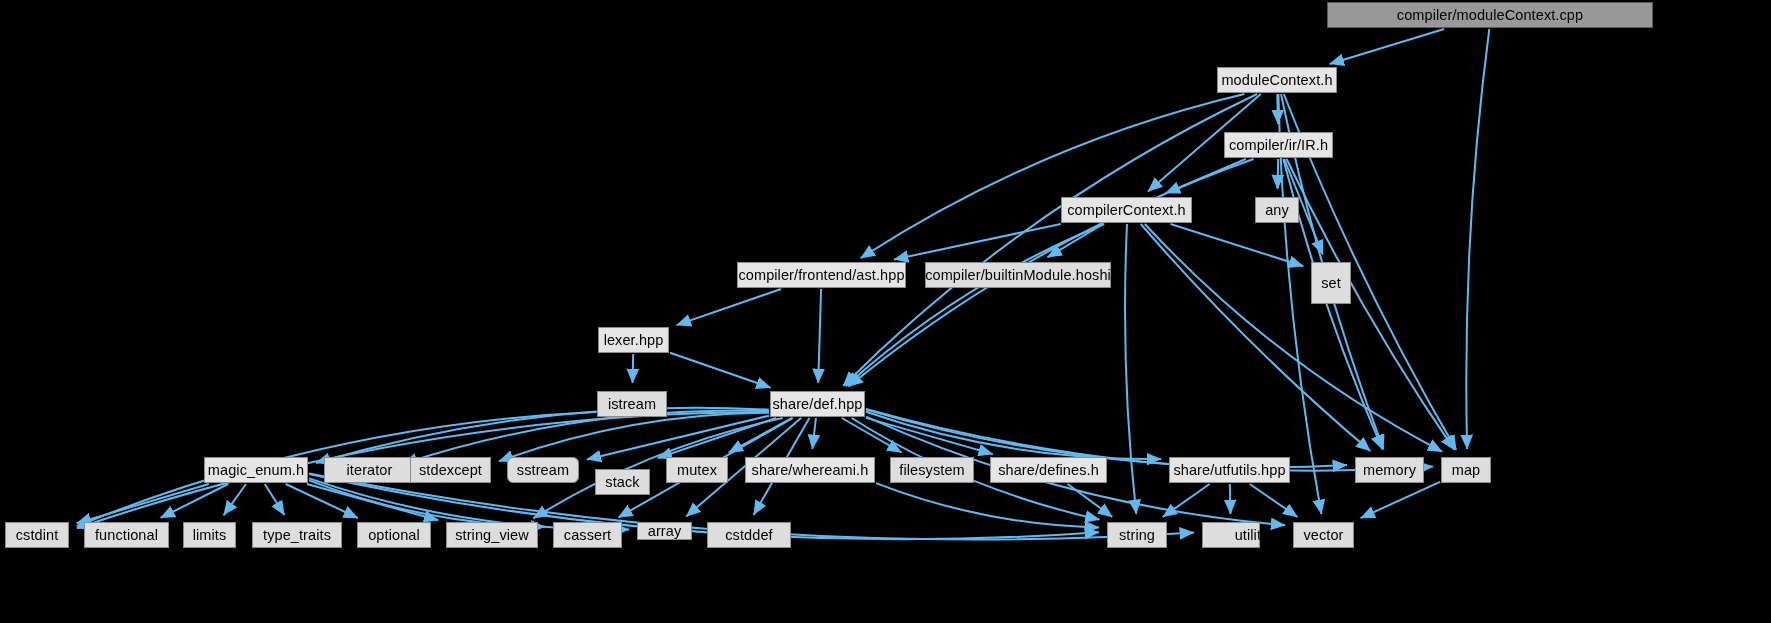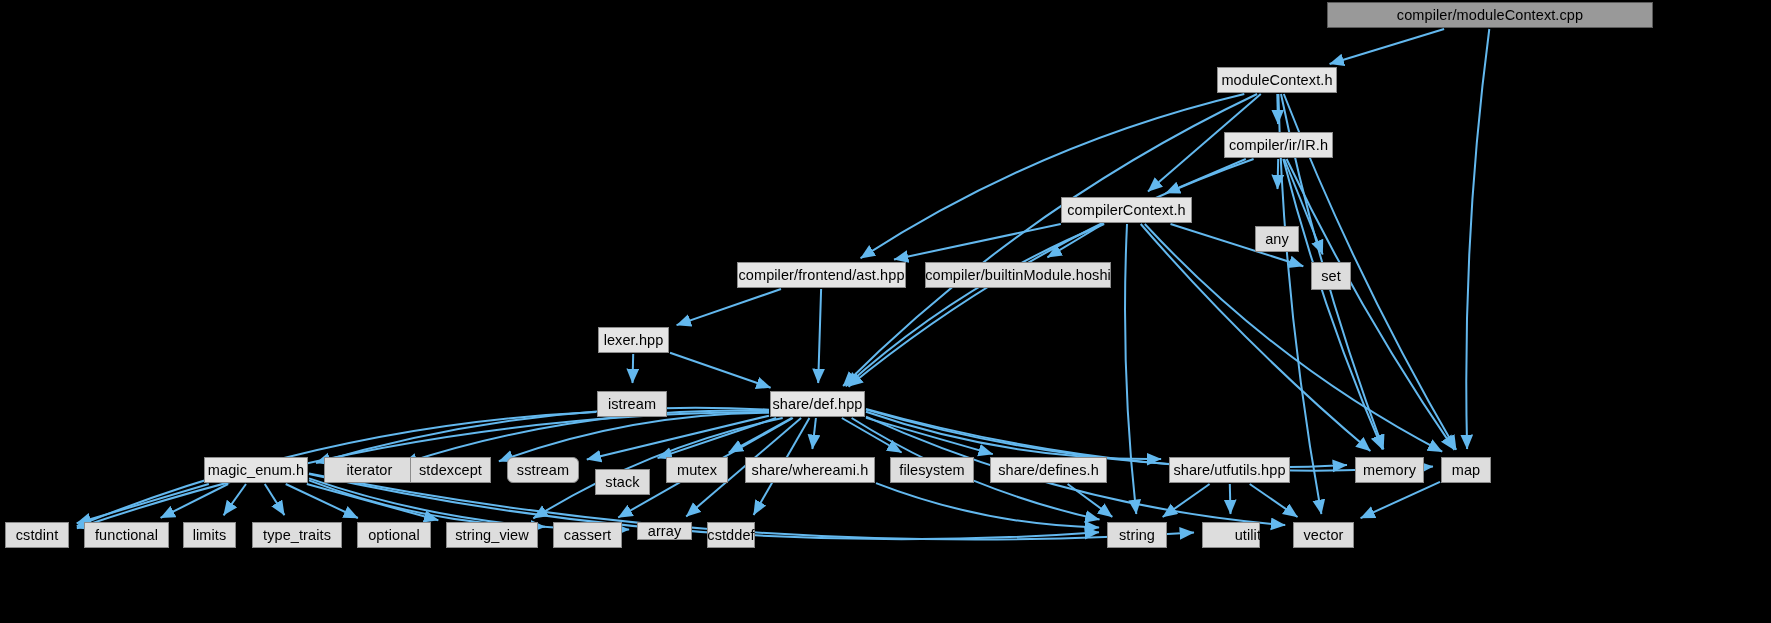--- a/index.html
+++ b/index.html
@@ -126,30 +126,30 @@
       </div>
       <div class="node white" style="left: 1217px; top: 67px; width: 120px; height: 26px;">
         <span class="node-label">moduleContext.h</span>
       </div>
       <div class="node white" style="left: 1224px; top: 132px; width: 109px; height: 26px;">
         <span class="node-label">compiler/ir/IR.h</span>
       </div>
       <div class="node white" style="left: 1061px; top: 197px; width: 131px; height: 26px;">
         <span class="node-label">compilerContext.h</span>
       </div>
-      <div class="node gray" style="left: 1255px; top: 197px; width: 44px; height: 26px; margin-top: 29px;">
+      <div class="node gray" style="left: 1255px; top: 197px; width: 44px; height: 26px;">
         <span class="node-label">any</span>
       </div>
       <div class="node white" style="left: 737px; top: 262px; width: 169px; height: 26px;">
         <span class="node-label">compiler/frontend/ast.hpp</span>
       </div>
       <div class="node gray" style="left: 925px; top: 262px; width: 186px; height: 26px;">
         <span class="node-label">compiler/builtinModule.hoshi</span>
       </div>
-      <div class="node gray" style="left: 1311px; top: 262px; width: 40px; height: 28px; align-items: center;">
+      <div class="node gray" style="left: 1311px; top: 262px; width: 40px; height: 42px; align-items: center;">
         <span class="node-label">set</span>
       </div>
       <div class="node white" style="left: 598px; top: 327px; width: 71px; height: 26px;">
         <span class="node-label">lexer.hpp</span>
       </div>
       <div class="node gray" style="left: 597px; top: 391px; width: 70px; height: 26px;">
         <span class="node-label">istream</span>
       </div>
       <div class="node white" style="left: 770px; top: 391px; width: 95px; height: 26px;">
         <span class="node-label">share/def.hpp</span>
@@ -207,21 +207,21 @@
       </div>
       <div class="node gray" style="left: 446px; top: 522px; width: 92px; height: 26px;">
         <span class="node-label">string_view</span>
       </div>
       <div class="node gray" style="left: 553px; top: 522px; width: 69px; height: 26px;">
         <span class="node-label">cassert</span>
       </div>
       <div class="node gray" style="left: 637px; top: 522px; width: 55px; height: 18px;">
         <span class="node-label">array</span>
       </div>
-      <div class="node gray" style="left: 707px; top: 522px; width: 48px; height: 26px;">
+      <div class="node gray" style="left: 707px; top: 522px; width: 84px; height: 26px;">
         <span class="node-label">cstddef</span>
       </div>
       <div class="node gray" style="left: 1107px; top: 522px; width: 60px; height: 26px;">
         <span class="node-label">string</span>
       </div>
       <div class="node gray" style="left: 1202px; top: 522px; width: 58px; height: 26px; padding-left: 41px;">
         <span class="node-label">utility</span>
       </div>
       <div class="node gray" style="left: 1293px; top: 522px; width: 61px; height: 26px;">
         <span class="node-label">vector</span>

